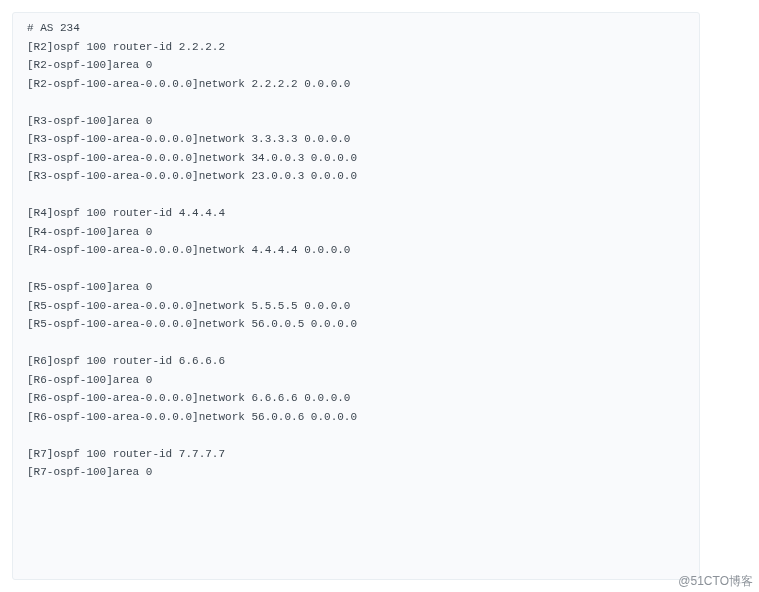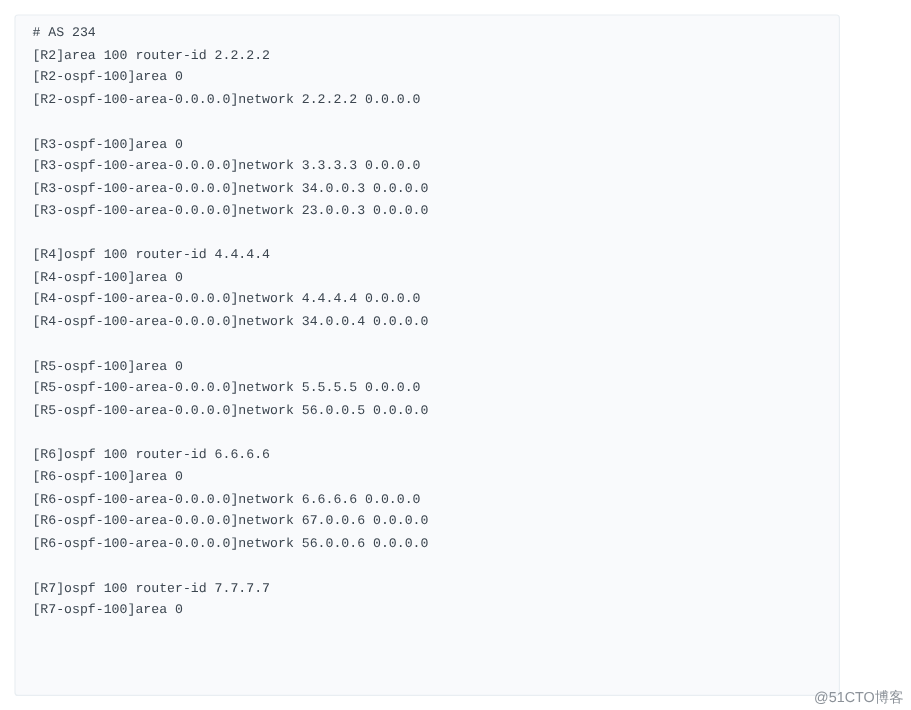--- a/index.html
+++ b/index.html
@@ -36,41 +36,39 @@
   color:#8c9299;
   letter-spacing:0;
   margin-top:23px;
 }
 </style>
 </head>
 <body>
 
 <div class="code-block" id="code-block">
     <div class="line"># AS 234</div>
-    <div class="line">[R2]area 100 router-id 2.2.2.2</div>
+    <div class="line">[R2]ospf 100 router-id 2.2.2.2</div>
     <div class="line">[R2-ospf-100]area 0</div>
     <div class="line">[R2-ospf-100-area-0.0.0.0]network 2.2.2.2 0.0.0.0</div>
     <div class="line blank"></div>
     <div class="line">[R3-ospf-100]area 0</div>
     <div class="line">[R3-ospf-100-area-0.0.0.0]network 3.3.3.3 0.0.0.0</div>
     <div class="line">[R3-ospf-100-area-0.0.0.0]network 34.0.0.3 0.0.0.0</div>
     <div class="line">[R3-ospf-100-area-0.0.0.0]network 23.0.0.3 0.0.0.0</div>
     <div class="line blank"></div>
     <div class="line">[R4]ospf 100 router-id 4.4.4.4</div>
     <div class="line">[R4-ospf-100]area 0</div>
     <div class="line">[R4-ospf-100-area-0.0.0.0]network 4.4.4.4 0.0.0.0</div>
-    <div class="line">[R4-ospf-100-area-0.0.0.0]network 34.0.0.4 0.0.0.0</div>
     <div class="line blank"></div>
     <div class="line">[R5-ospf-100]area 0</div>
     <div class="line">[R5-ospf-100-area-0.0.0.0]network 5.5.5.5 0.0.0.0</div>
     <div class="line">[R5-ospf-100-area-0.0.0.0]network 56.0.0.5 0.0.0.0</div>
     <div class="line blank"></div>
     <div class="line">[R6]ospf 100 router-id 6.6.6.6</div>
     <div class="line">[R6-ospf-100]area 0</div>
     <div class="line">[R6-ospf-100-area-0.0.0.0]network 6.6.6.6 0.0.0.0</div>
-    <div class="line">[R6-ospf-100-area-0.0.0.0]network 67.0.0.6 0.0.0.0</div>
     <div class="line">[R6-ospf-100-area-0.0.0.0]network 56.0.0.6 0.0.0.0</div>
     <div class="line blank"></div>
     <div class="line">[R7]ospf 100 router-id 7.7.7.7</div>
     <div class="line">[R7-ospf-100]area 0</div>
   </div>
 
 <div class="watermark">@51CTO博客</div>
 
 </body></html>

